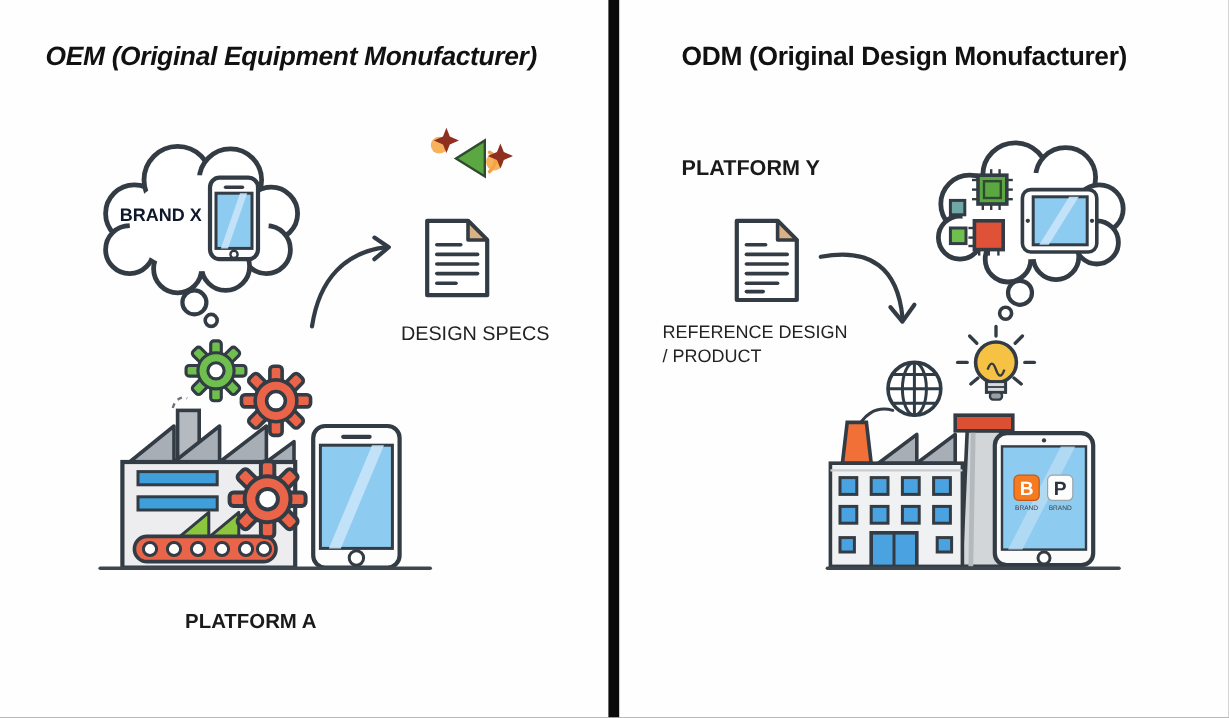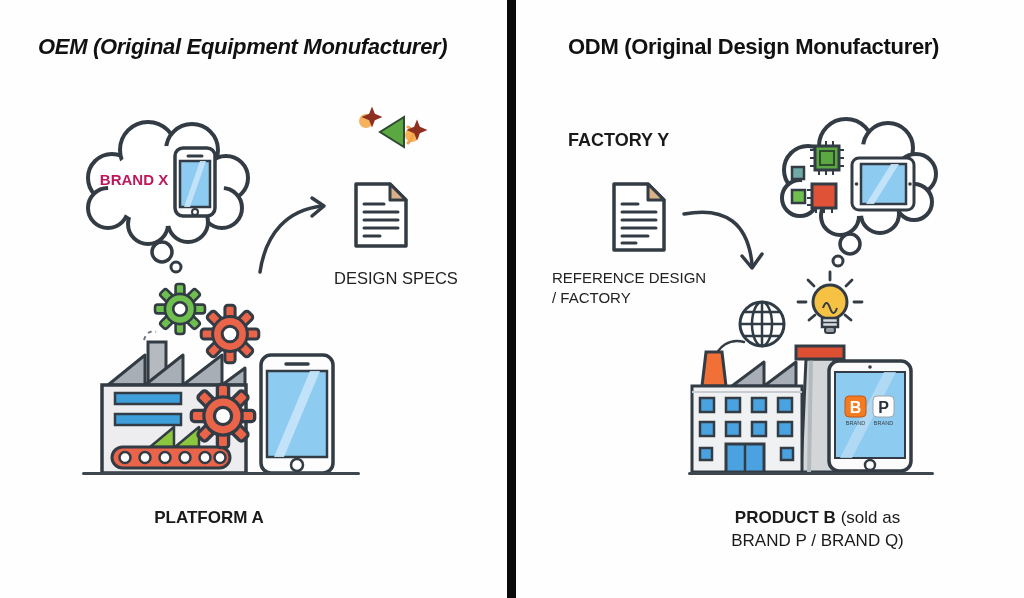--- a/index.html
+++ b/index.html
@@ -3,21 +3,21 @@
 <meta charset="utf-8">
 <style>
   html,body{margin:0;padding:0;background:#888;}
   .stage{position:relative;width:1024px;height:598px;background:#fefefe;overflow:hidden;
          font-family:"Liberation Sans",sans-serif;color:#1a1a1a;}
   .abs{position:absolute;}
   .title{font-size:22px;font-weight:700;letter-spacing:-0.3px;color:#111;white-space:nowrap;}
   .lbl{font-size:16px;color:#222;text-align:center;}
   .lbl-sm{font-size:15px;color:#222;text-align:left;line-height:20px;}
   .bold-lbl{font-size:18px;font-weight:700;color:#1a1a1a;}
-  .cloud-lbl{font-size:15px;font-weight:700;color:#be185d;}
+  .cloud-lbl{font-size:15px;font-weight:700;color:#0f172a;}
   .caption{font-size:17px;text-align:center;line-height:23px;color:#1a1a1a;}
   .caption b{font-weight:700;}
   .divider{position:absolute;top:0;height:598px;background:#0a0a0a;}
   .ground{position:absolute;height:3px;background:#3f474e;border-radius:2px;}
   svg{display:block;overflow:visible;}
 </style>
 </head>
 <body>
 
 <div class="stage">
@@ -159,38 +159,38 @@
   <div class="ground" style="left:82px;top:472px;width:278px;"></div>
 
   <div class="abs caption" style="left:78px;top:506px;width:262px;">
     <div style="font-weight:700;">PLATFORM A</div>
   </div>
 
   <div class="divider" style="left:507px;width:9px;"></div>
 
   <div class="abs title" style="left:568px;top:34px;text-align:right;">ODM (Original Design Monufacturer)</div>
 
-  <div class="abs bold-lbl" style="left:568px;top:130px;">FACTORY Y</div>
+  <div class="abs bold-lbl" style="left:568px;top:130px;">PLATFORM Y</div>
 
   <svg class="abs" style="left:608px;top:180px;" width="62" height="74" viewBox="0 0 62 74">
     <path d="M6 4 H40 L56 20 V70 H6 Z" fill="#fff" stroke="#333c44" stroke-width="3.5" stroke-linejoin="round"></path>
     <path d="M40 4 L56 20 H40 Z" fill="#d9b186" stroke="#333c44" stroke-width="3" stroke-linejoin="round"></path>
     <g stroke="#333c44" stroke-width="3" stroke-linecap="round">
       <line x1="14" y1="24" x2="30" y2="24"></line>
         <line x1="14" y1="32" x2="48" y2="32"></line>
       <line x1="14" y1="40" x2="48" y2="40"></line>
         <line x1="14" y1="48" x2="48" y2="48"></line>
       <line x1="14" y1="56" x2="40" y2="56"></line>
         <line x1="14" y1="63" x2="28" y2="63"></line>
     </g>
   </svg>
 
   <div class="abs lbl-sm" style="left:552px;top:268px;width:176px;">
     <div>REFERENCE DESIGN</div>
-    <div>/ FACTORY</div>
+    <div>/ PRODUCT</div>
   </div>
 
   <svg class="abs" style="left:678px;top:202px;" width="90" height="80" viewBox="0 0 90 80">
     <path d="M6,12 C48,4 70,22 74,62" fill="none" stroke="#333c44" stroke-width="3.5" stroke-linecap="round"></path>
     <path d="M64,54 L74,66 L84,52" fill="none" stroke="#333c44" stroke-width="3.5" stroke-linecap="round" stroke-linejoin="round"></path>
   </svg>
 
   <svg class="abs" style="left:768px;top:112px;" width="168" height="162" viewBox="0 0 168 162">
     <g fill="#fff" stroke="#333c44" stroke-width="4">
       <circle cx="40" cy="58" r="24"></circle>
@@ -318,18 +318,14 @@
     <g>
       <rect x="47" y="38" width="21" height="21" rx="4" fill="#fdfdfd" stroke="#9aa4ad" stroke-width="1"></rect>
       <text x="57.5" y="54.5" text-anchor="middle" font-size="16" font-weight="bold" fill="#2b3240" style="font-family:'Liberation Sans',sans-serif;">P</text>
       <text x="57.5" y="67" text-anchor="middle" font-size="5.5" fill="#3a4148" style="font-family:'Liberation Sans',sans-serif;">BRAND</text>
     </g>
     <circle cx="44" cy="107" r="5" fill="#fff" stroke="#333c44" stroke-width="2.5"></circle>
   </svg>
 
   <div class="ground" style="left:688px;top:472px;width:246px;"></div>
 
-  <div class="abs caption" style="left:695px;top:506px;width:245px;">
-    <div><b>PRODUCT B</b><span> (sold as</span></div>
-    <div>BRAND P / BRAND Q)</div>
-  </div>
 
 </div>
 
 </body></html>

